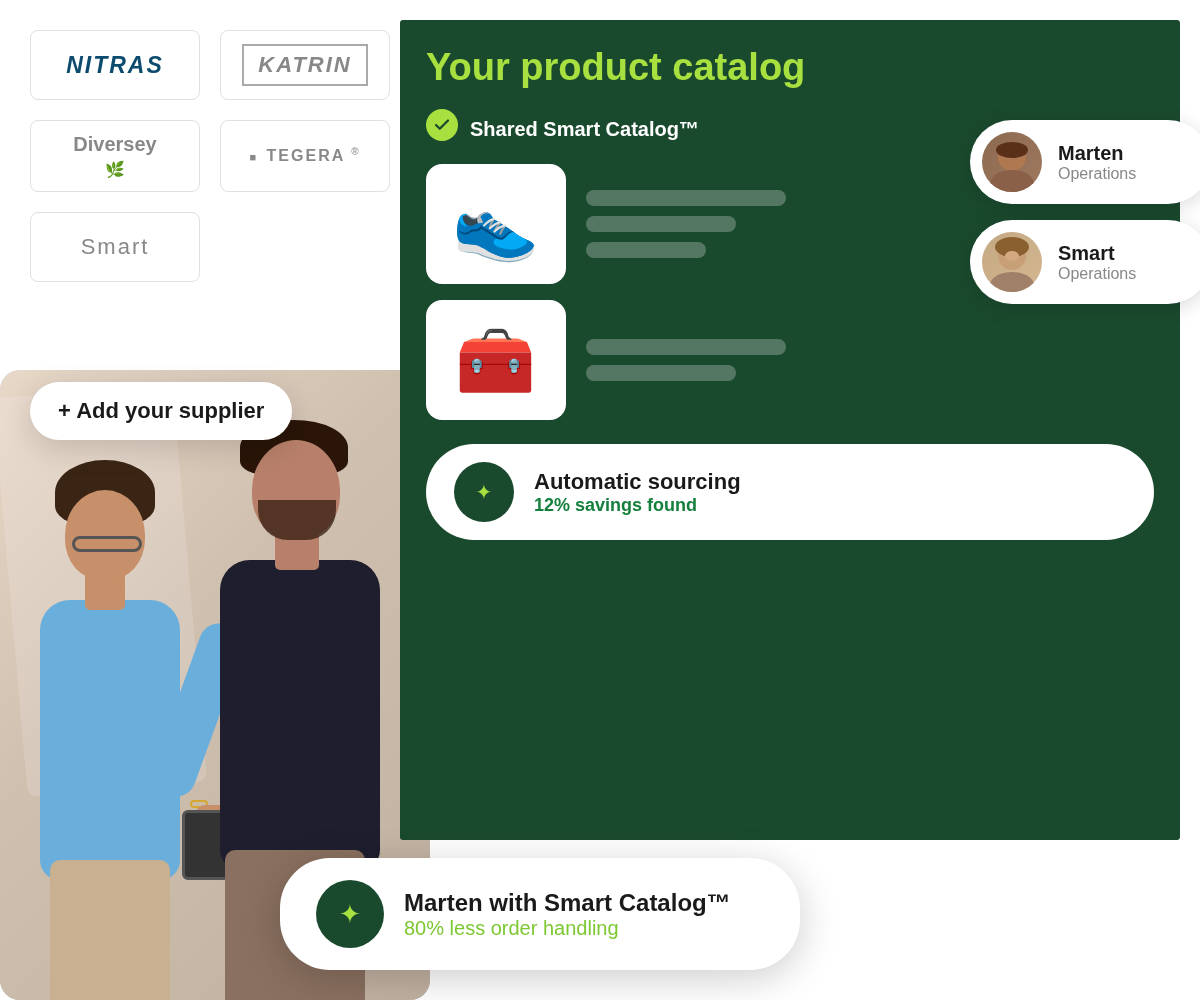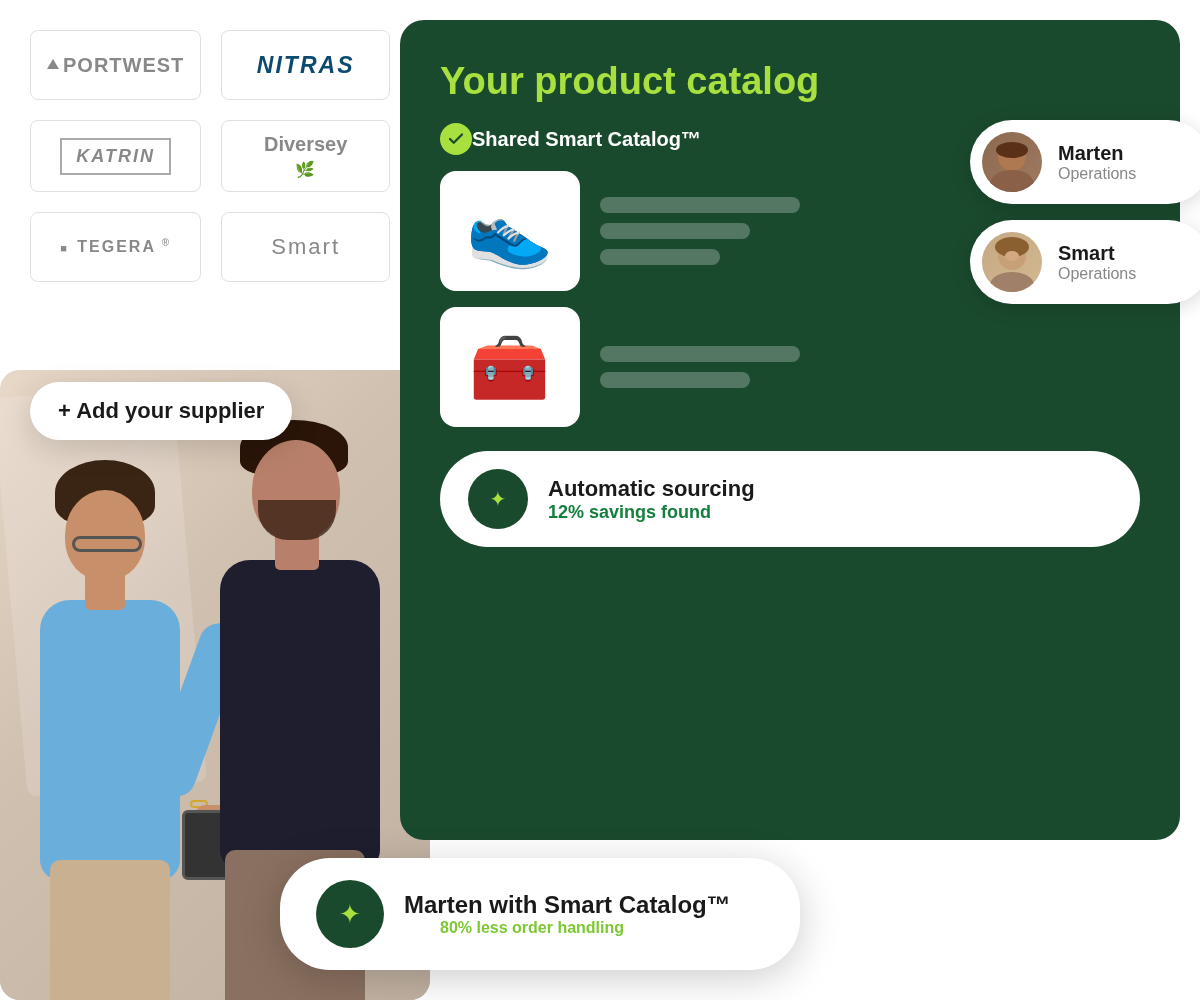--- a/index.html
+++ b/index.html
@@ -59,21 +59,21 @@
 
     .brand-nitras {
       font-size: 18px;
       font-weight: 700;
       color: #888;
       font-style: italic;
       letter-spacing: 1px;
     }
 
     .brand-katrin {
-      font-size: 18px;
+      font-size: 22px;
       font-weight: 900;
       color: #888;
       letter-spacing: 2px;
       font-style: italic;
       border: 2px solid #aaa;
       padding: 6px 14px;
     }
 
     .brand-diversey {
       font-size: 17px;
@@ -115,36 +115,37 @@
     }
 
     
     .right-panel {
       position: absolute;
       top: 20px;
       right: 20px;
       width: 780px;
       height: 820px;
       background: #1a4a2e;
-      border-radius: 24px;
-      padding: 40px;
+      border-radius: 3px;
+      padding: 26px;
       z-index: 5;
     }
 
     .catalog-title {
       font-size: 38px;
       font-weight: 700;
       color: #a8e040;
       margin-bottom: 20px;
     }
 
     .shared-catalog-row {
       display: flex;
-      align-items: center;
-      margin-bottom: 16px;
+      align-items: flex-end;
+      gap: 12px;
+      margin-bottom: 23px;
     }
 
     .check-circle {
       width: 32px;
       height: 32px;
       border-radius: 50%;
       background: #a8e040;
       display: flex;
       align-items: center;
       justify-content: center;
@@ -329,24 +330,23 @@
       flex-shrink: 0;
     }
 
     .order-title {
       font-size: 24px;
       font-weight: 700;
       color: #1a1a1a;
     }
 
     .order-savings {
-      font-size: 16px;
-      font-weight: 700;
+      font-size: 20px;
+      font-weight: 400;
       color: #7dc832;
-      margin-left: 36px;
     }
 
     
     .spark-icon {
       color: #a8e040;
       font-size: 26px;
     }
 
     .spark-icon-sm {
       color: #a8e040;
@@ -574,26 +574,20 @@
       border-radius: 4px;
     }
   </style>
 </head>
 <body>
 
 <div class="left-panel">
 
   <div class="brands-grid">
 
-    <div class="brand-logo">
-      <span class="brand-portwest">
-        <span class="arrow-up"></span>
-        <span>PORTWEST</span>
-      </span>
-    </div>
     <div class="brand-logo">
       <span class="brand-nitras" style="font-style:italic; color:#0c4a6e; font-size:23px; font-weight:700; letter-spacing:2px;">NITRAS</span>
     </div>
 
     <div class="brand-logo">
       <span class="brand-katrin">KATRIN</span>
     </div>
     <div class="brand-logo">
       <span class="brand-diversey" style="font-size:20px; font-weight:600; color:#888; display:flex; align-items:center; gap:4px;flex-direction:column;">
         <span>Diversey</span>

